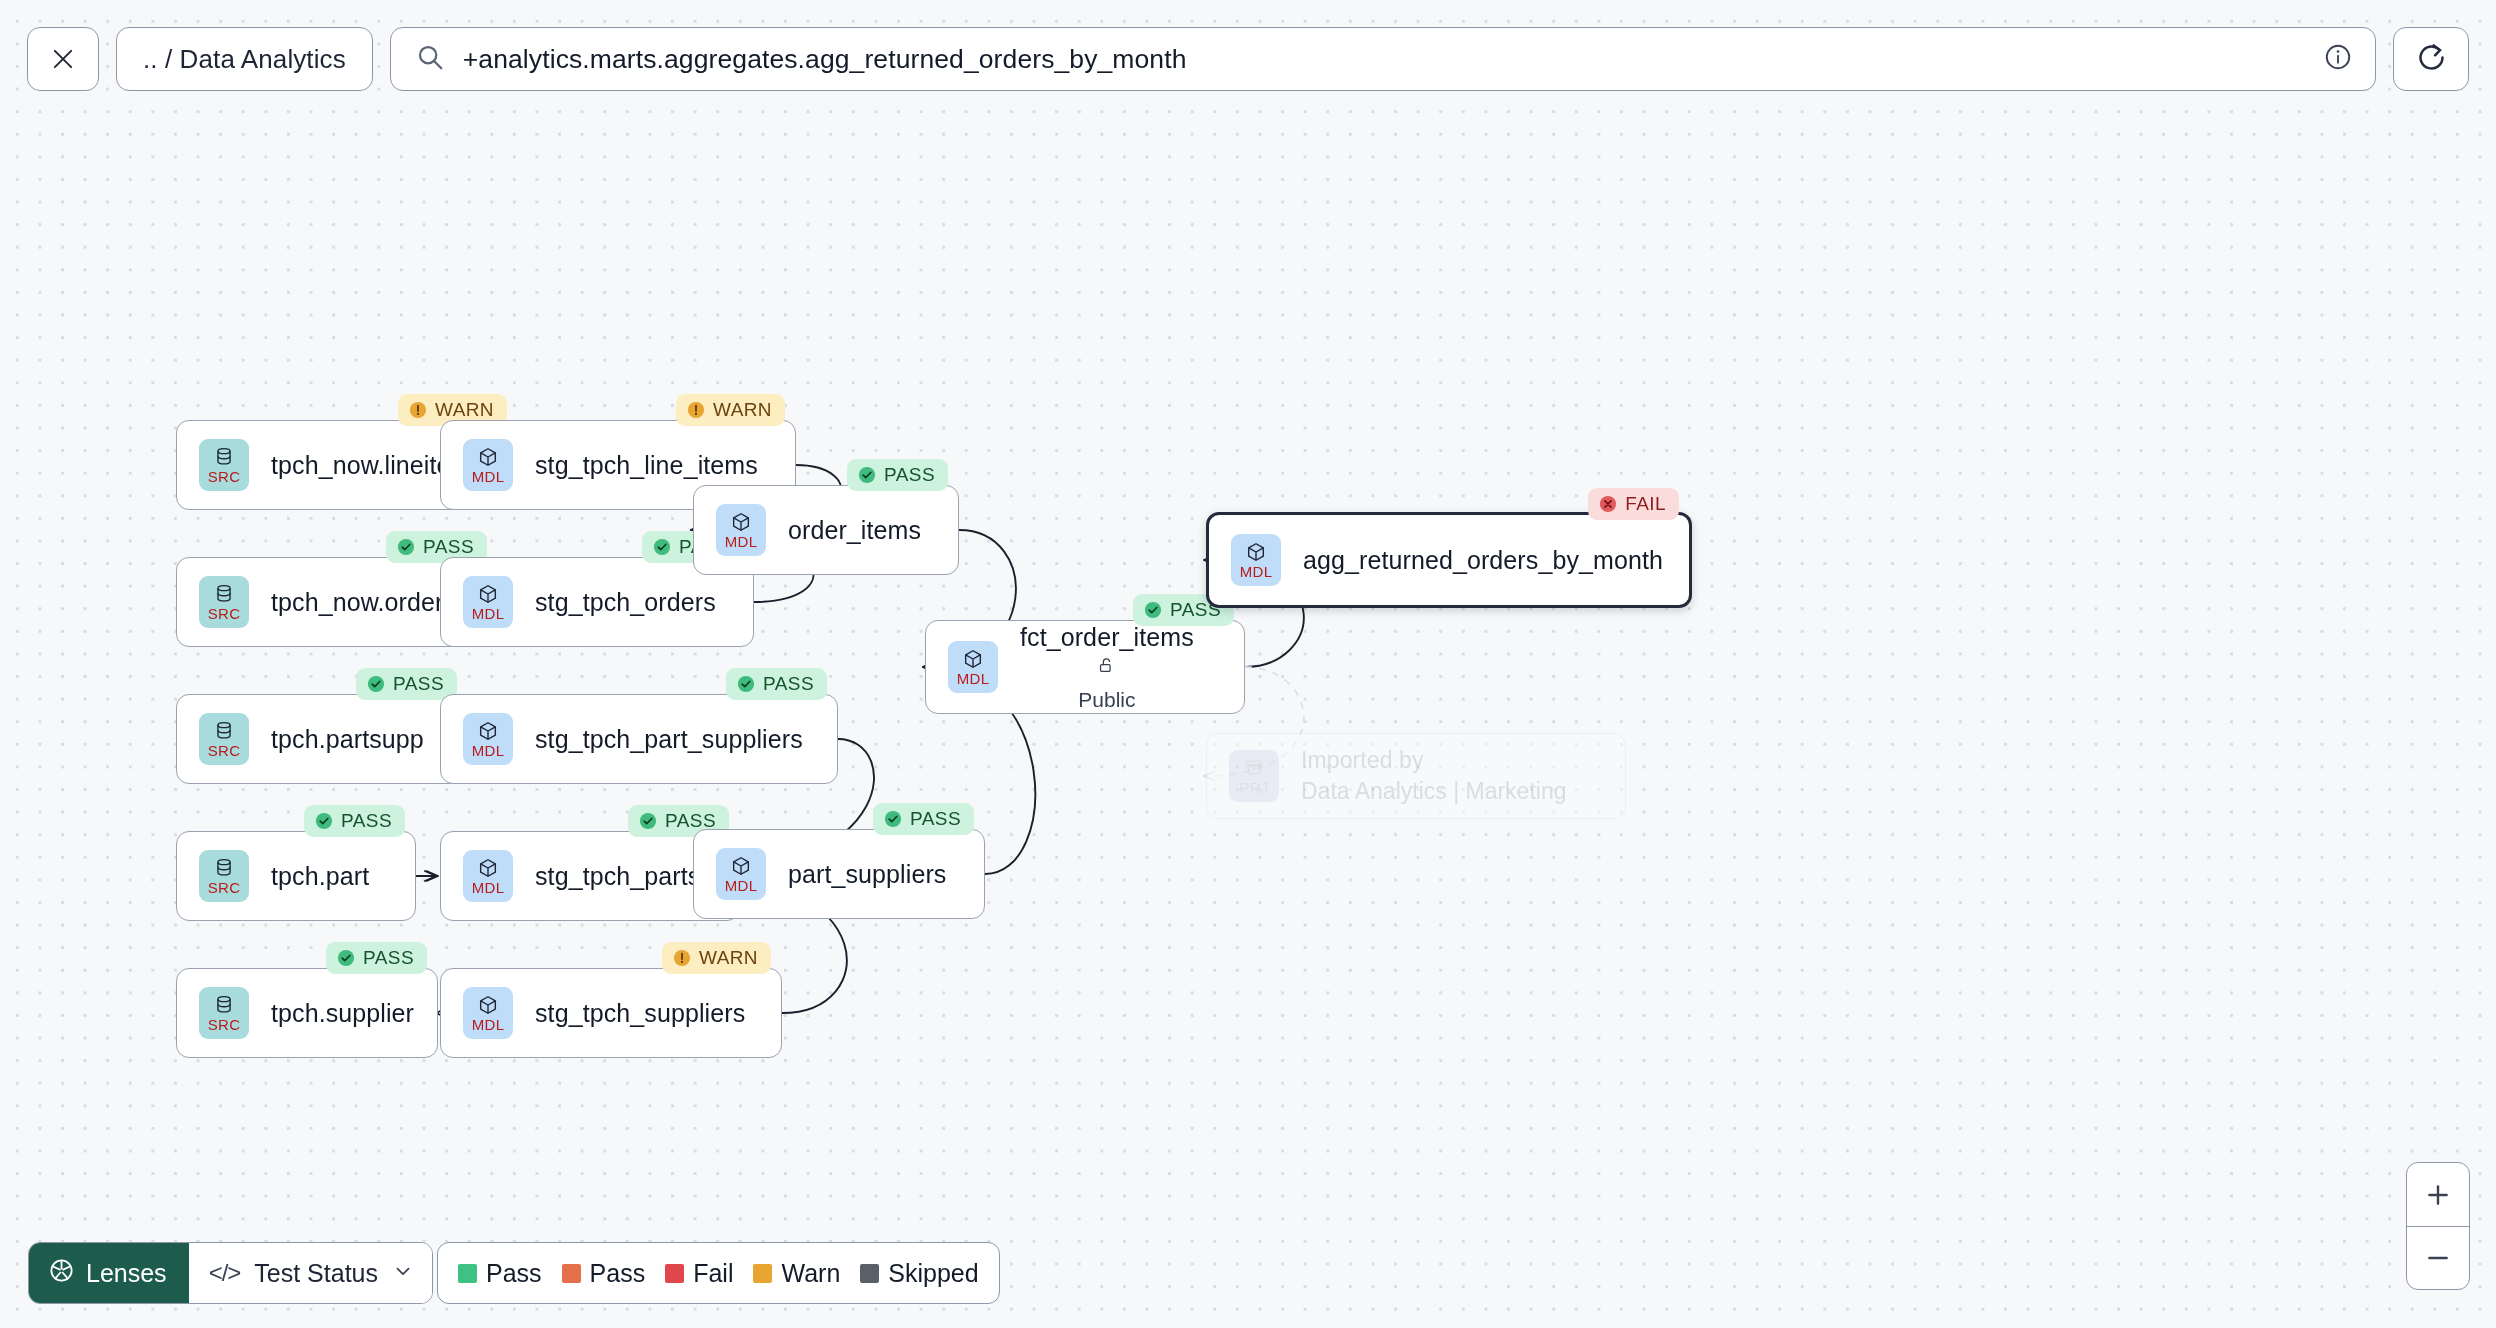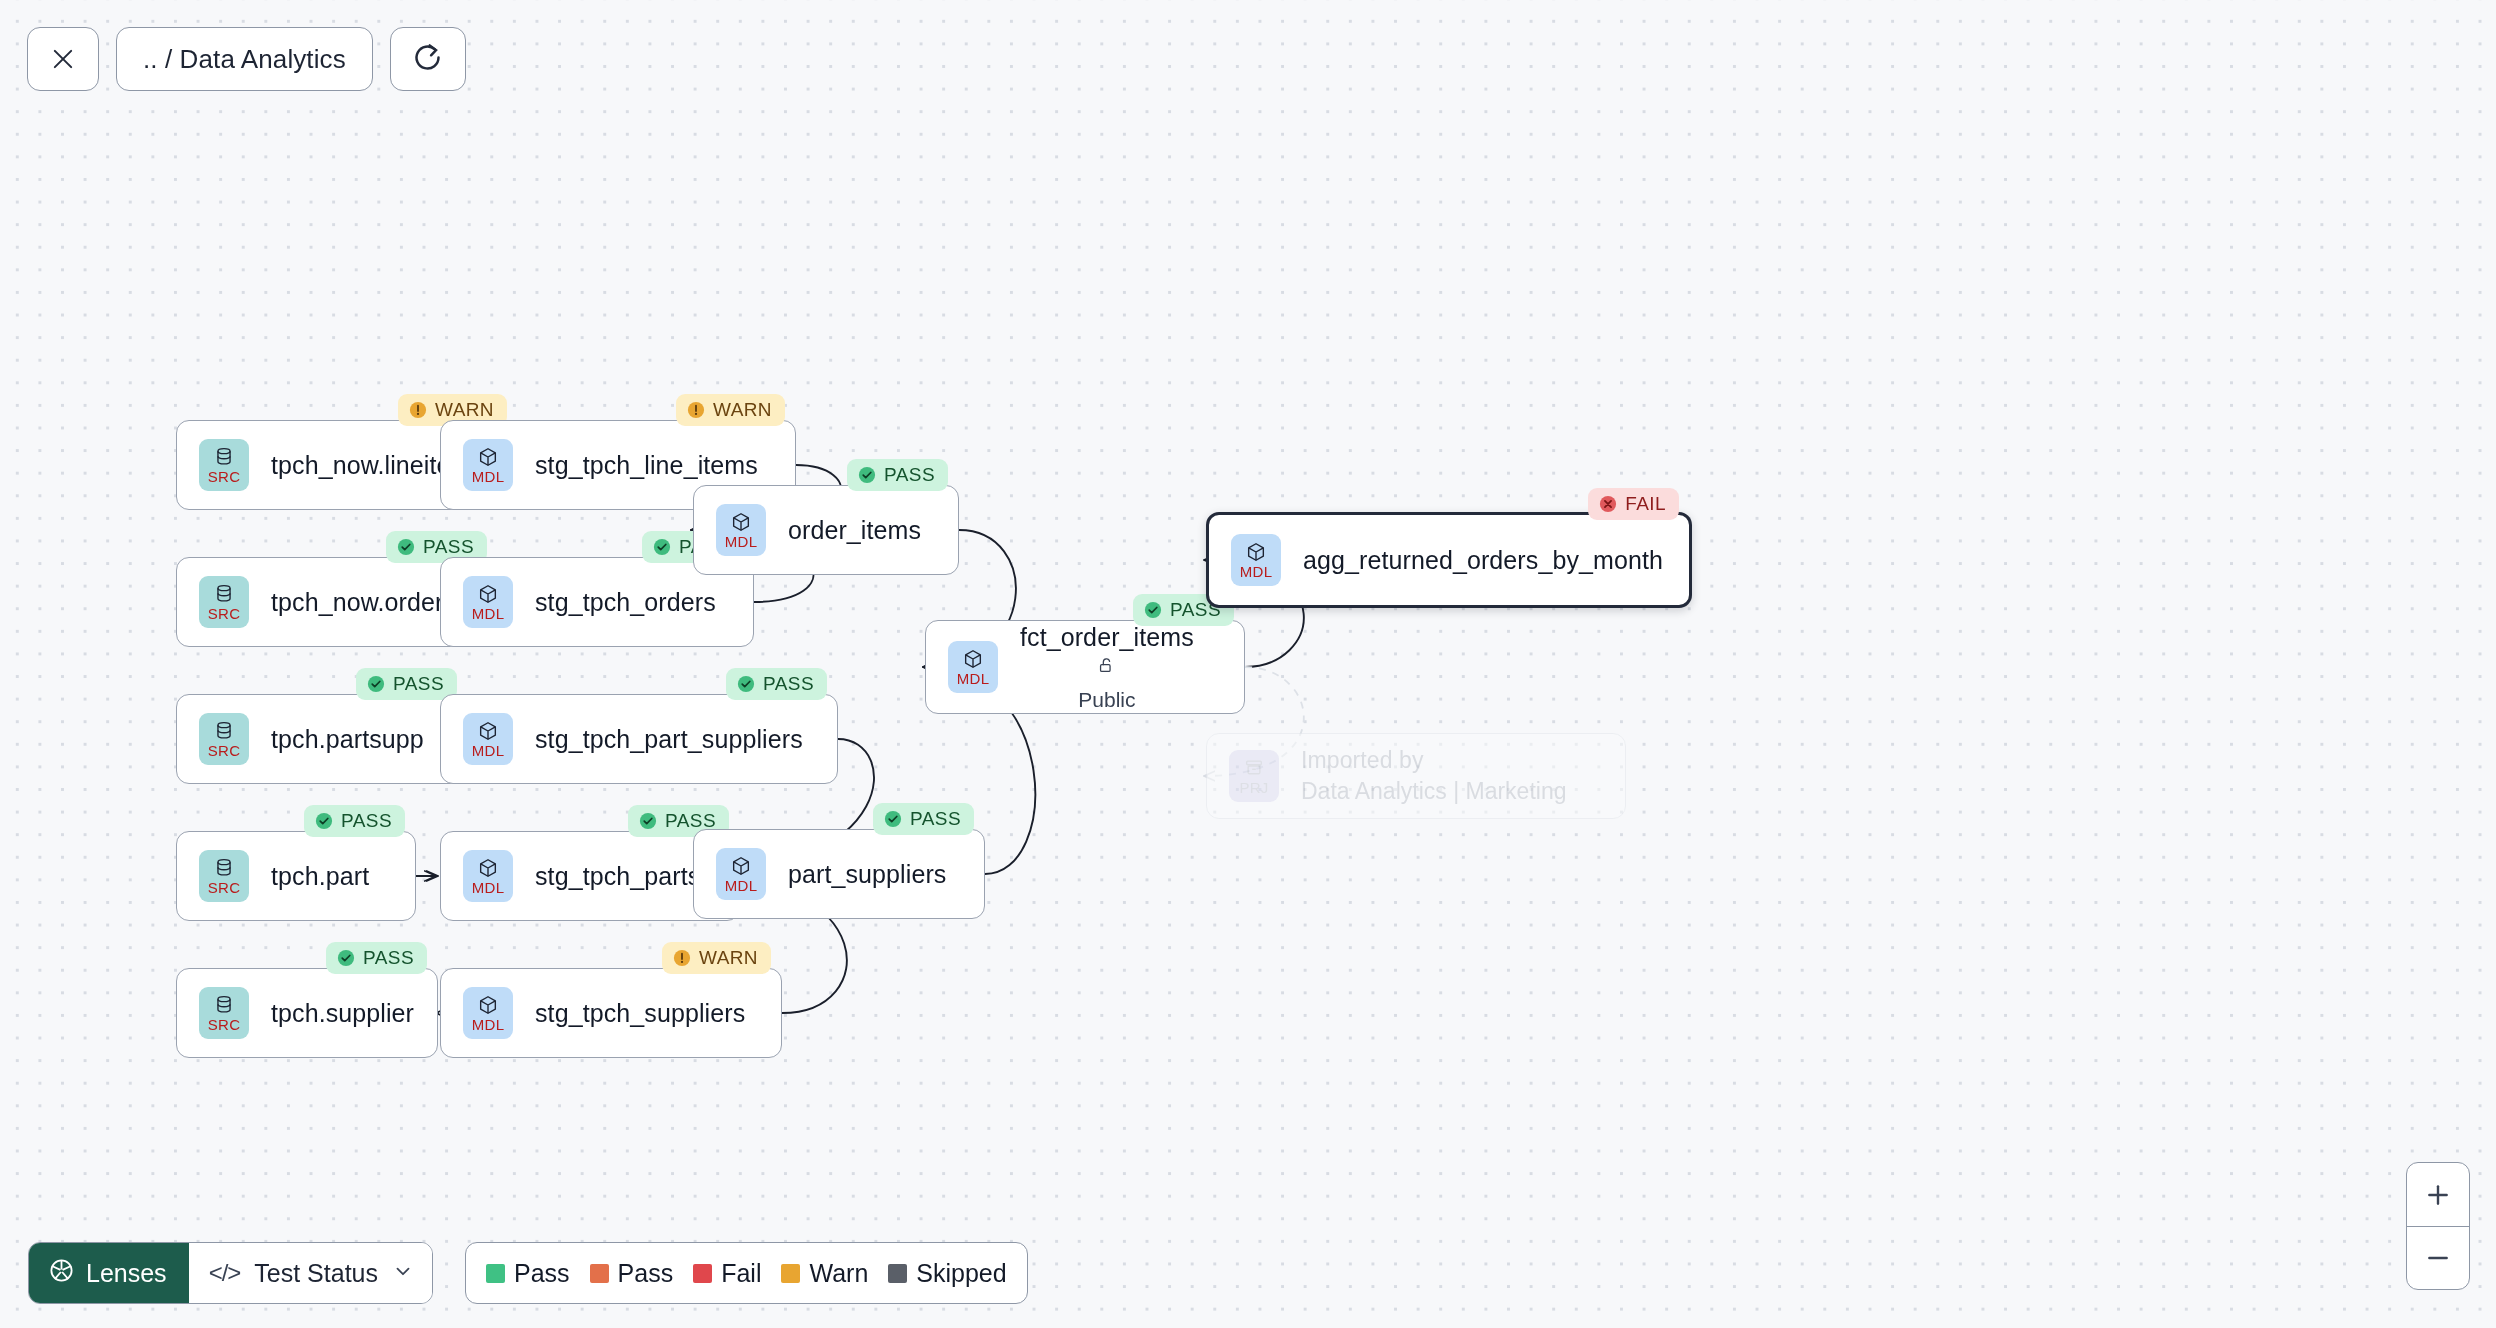--- a/index.html
+++ b/index.html
@@ -139,21 +139,21 @@
   }
   .pill.pass { background: #cdf3de; color: #14532d; }
   .pill.warn { background: #fdeec2; color: #6b4410; }
   .pill.fail { background: #fbdcdc; color: #8f1d1d; }
   .pill .dot { width: 18px; height: 18px; display:block; }
 
   
   #bottombar {
     position: absolute;
     left: 28px; bottom: 24px;
-    display: flex; align-items: flex-end; gap: 32px;
+    display: flex; align-items: flex-end; gap: 4px;
     z-index: 40;
   }
   .lens-group {
     display: flex; align-items: stretch;
     height: 62px;
     border-radius: 12px;
     overflow: hidden;
     border: 1.6px solid #8e97a6;
     background: #fff;
   }
@@ -213,20 +213,36 @@
           <line x1="5" y1="5" x2="19" y2="19"></line>
             <line x1="19" y1="5" x2="5" y2="19"></line>
         </svg>
       </span>
     </div>
 
     <div class="tb-btn crumb-btn">
       <span>.. / Data Analytics</span>
     </div>
 
+    <div class="tb-btn search-box">
+      <span class="search-icon">
+        <svg width="30" height="30" viewBox="0 0 24 24" fill="none" stroke="#5c6575" stroke-width="1.8" stroke-linecap="round">
+          <circle cx="10.5" cy="10.5" r="6.5"></circle>
+            <line x1="15.4" y1="15.4" x2="21" y2="21"></line>
+        </svg>
+      </span>
+      <span class="search-text" title="Search lineage">+analytics.marts.aggregates.agg_returned_orders_by_month</span>
+      <span class="info-icon">
+        <svg width="30" height="30" viewBox="0 0 24 24" fill="none" stroke="#394253" stroke-width="1.5">
+          <circle cx="12" cy="12" r="9"></circle>
+          <line x1="12" y1="11" x2="12" y2="16.5" stroke-linecap="round"></line>
+          <circle cx="12" cy="7.6" r="1.05" fill="#394253" stroke="none"></circle>
+        </svg>
+      </span>
+    </div>
 
     <div class="tb-btn refresh-btn">
       <span>
         <svg width="33" height="33" viewBox="0 0 24 24" fill="none" stroke="#232a3a" stroke-width="1.8" stroke-linecap="round">
           <path d="M20 12a8 8 0 1 1-2.6-5.9"></path>
           <polyline points="13.6,3.2 18.2,6.6 14.6,10.4"></polyline>
         </svg>
       </span>
     </div>
   </div>

